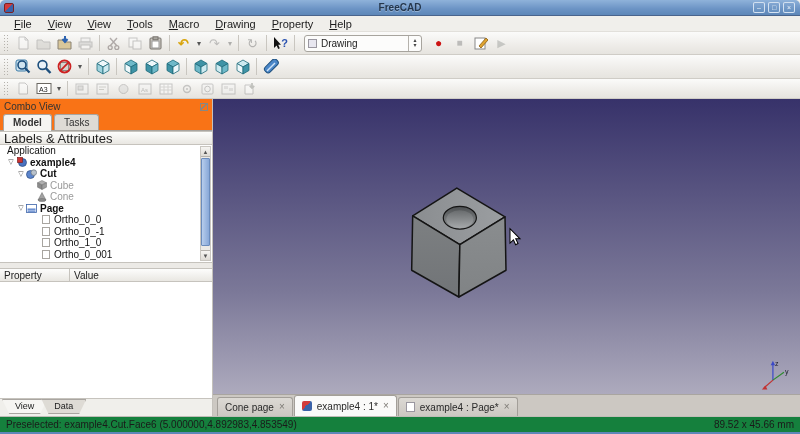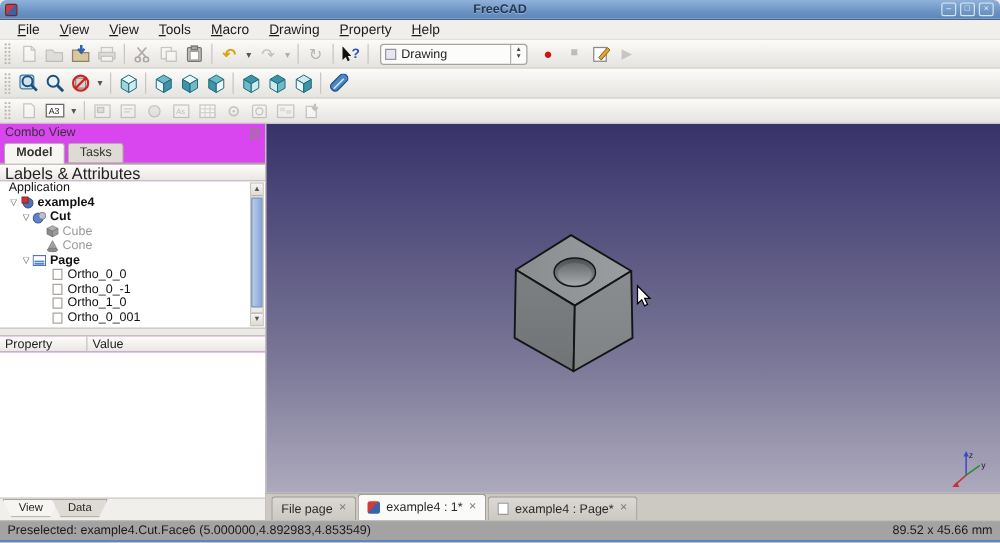--- a/index.html
+++ b/index.html
@@ -43,21 +43,21 @@
     background: #fcfcfb; border: 1px solid #a7a49e; border-radius: 3px; font-size: 10px; padding-left: 3px; }
   .combo-icon { width: 9px; height: 9px; border: 1px solid #9a97a0; background: #e8e7f0; margin-right: 4px; }
   .combo-label { flex: 1; color: #222; }
   .combo-spin { border-left: 1px solid #b5b2ac; width: 13px; height: 100%; display: flex; flex-direction: column;
     align-items: center; justify-content: center; font-size: 6px; color: #444; line-height: 5px; }
 
   svg.ic { display: block; }
 
   
   .main { flex: 1; display: flex; min-height: 0; }
-  .left-panel { width: 213px; flex: 0 0 213px; background: #d946ef; border-right: 1px solid #c4c1bb;
+  .left-panel { width: 213px; flex: 0 0 213px; background: #f97316; border-right: 1px solid #c4c1bb;
     display: flex; flex-direction: column; }
   .panel-title { height: 15px; flex: 0 0 15px; display: flex; align-items: center; font-size: 10px; padding: 0 4px; color: #333; }
   .float-icon { margin-left: auto; width: 8px; height: 8px; border: 1px solid #8a8781; background:
     linear-gradient(135deg, transparent 40%, #8a8781 40% 55%, transparent 55%); }
   .panel-tabs { height: 17px; flex: 0 0 17px; display: flex; align-items: flex-end; padding-left: 3px;
     border-bottom: 1px solid #a9a5a0; }
   .ptab { font-size: 10px; padding: 2px 9px; border: 1px solid #a9a5a0; border-bottom: none;
     border-radius: 3px 3px 0 0; background: #dedbd5; color: #333; margin-right: 2px; }
   .ptab.active { background: #f6f5f2; font-weight: bold; position: relative; top: 1px; padding-bottom: 3px; }
   .list-header { height: 14px; flex: 0 0 14px; background: linear-gradient(#fdfdfc, #e9e7e2); border: 1px solid #c6c3bd;
@@ -96,21 +96,21 @@
     display: flex; align-items: flex-end; padding-left: 4px; }
   .dtab { height: 19px; display: flex; align-items: center; gap: 5px; font-size: 10px; color: #2a2a2a;
     padding: 0 7px; border: 1px solid #a39f99; border-bottom: none; border-radius: 3px 3px 0 0;
     background: linear-gradient(#dcd9d4, #ccc8c2); margin-right: 1px; }
   .dtab.active { background: #fafaf9; height: 21px; }
   .tab-close { font-size: 10px; color: #7d7a75; line-height: 1; }
   .mini-fc { width: 10px; height: 10px; border-radius: 2px; background: linear-gradient(135deg,#d23b3b 0 45%,#3a62a8 45% 100%); }
   .mini-page { width: 9px; height: 10px; background: #fff; border: 1px solid #9a97a0; }
 
   
-  .statusbar { height: 18px; flex: 0 0 18px; background: #a3a3a3; border-top: 1px solid #c0bdb7;
+  .statusbar { height: 18px; flex: 0 0 18px; background: #15803d; border-top: 1px solid #c0bdb7;
     border-bottom: 2px solid #5d87b8; display: flex; align-items: center; font-size: 10px; padding: 0 6px; }
   .status-right { margin-left: auto; }
 </style>
 </head>
 <body>
 
 <div class="app">
 
   <div class="titlebar">
     <div class="title-logo"></div>
@@ -552,21 +552,21 @@
             <path d="M558,284 L549,292" stroke="#c23232"></path>
             <polygon points="550.5,289.5 552.5,293.5 547,293.5" fill="#c23232"></polygon>
             <text x="560" y="270" font-size="7" fill="#1a1a2a">z</text>
             <text x="570" y="278" font-size="7" fill="#1a1a2a">y</text>
           </g>
           <polygon points="296,131 296,145.5 299.4,142.3 301.6,147.2 304,146 301.7,141.2 306,141.2" fill="#ffffff" stroke="#000" stroke-width="1"></polygon>
         </svg>
       </div>
       <div class="tabbar">
         <div class="dtab">
-          <span>File page</span>
+          <span>Cone page</span>
           <span class="tab-close">×</span>
         </div>
         <div class="dtab active">
           <span class="mini-fc"></span>
           <span>example4 : 1*</span>
           <span class="tab-close">×</span>
         </div>
         <div class="dtab">
           <span class="mini-page"></span>
           <span>example4 : Page*</span>

